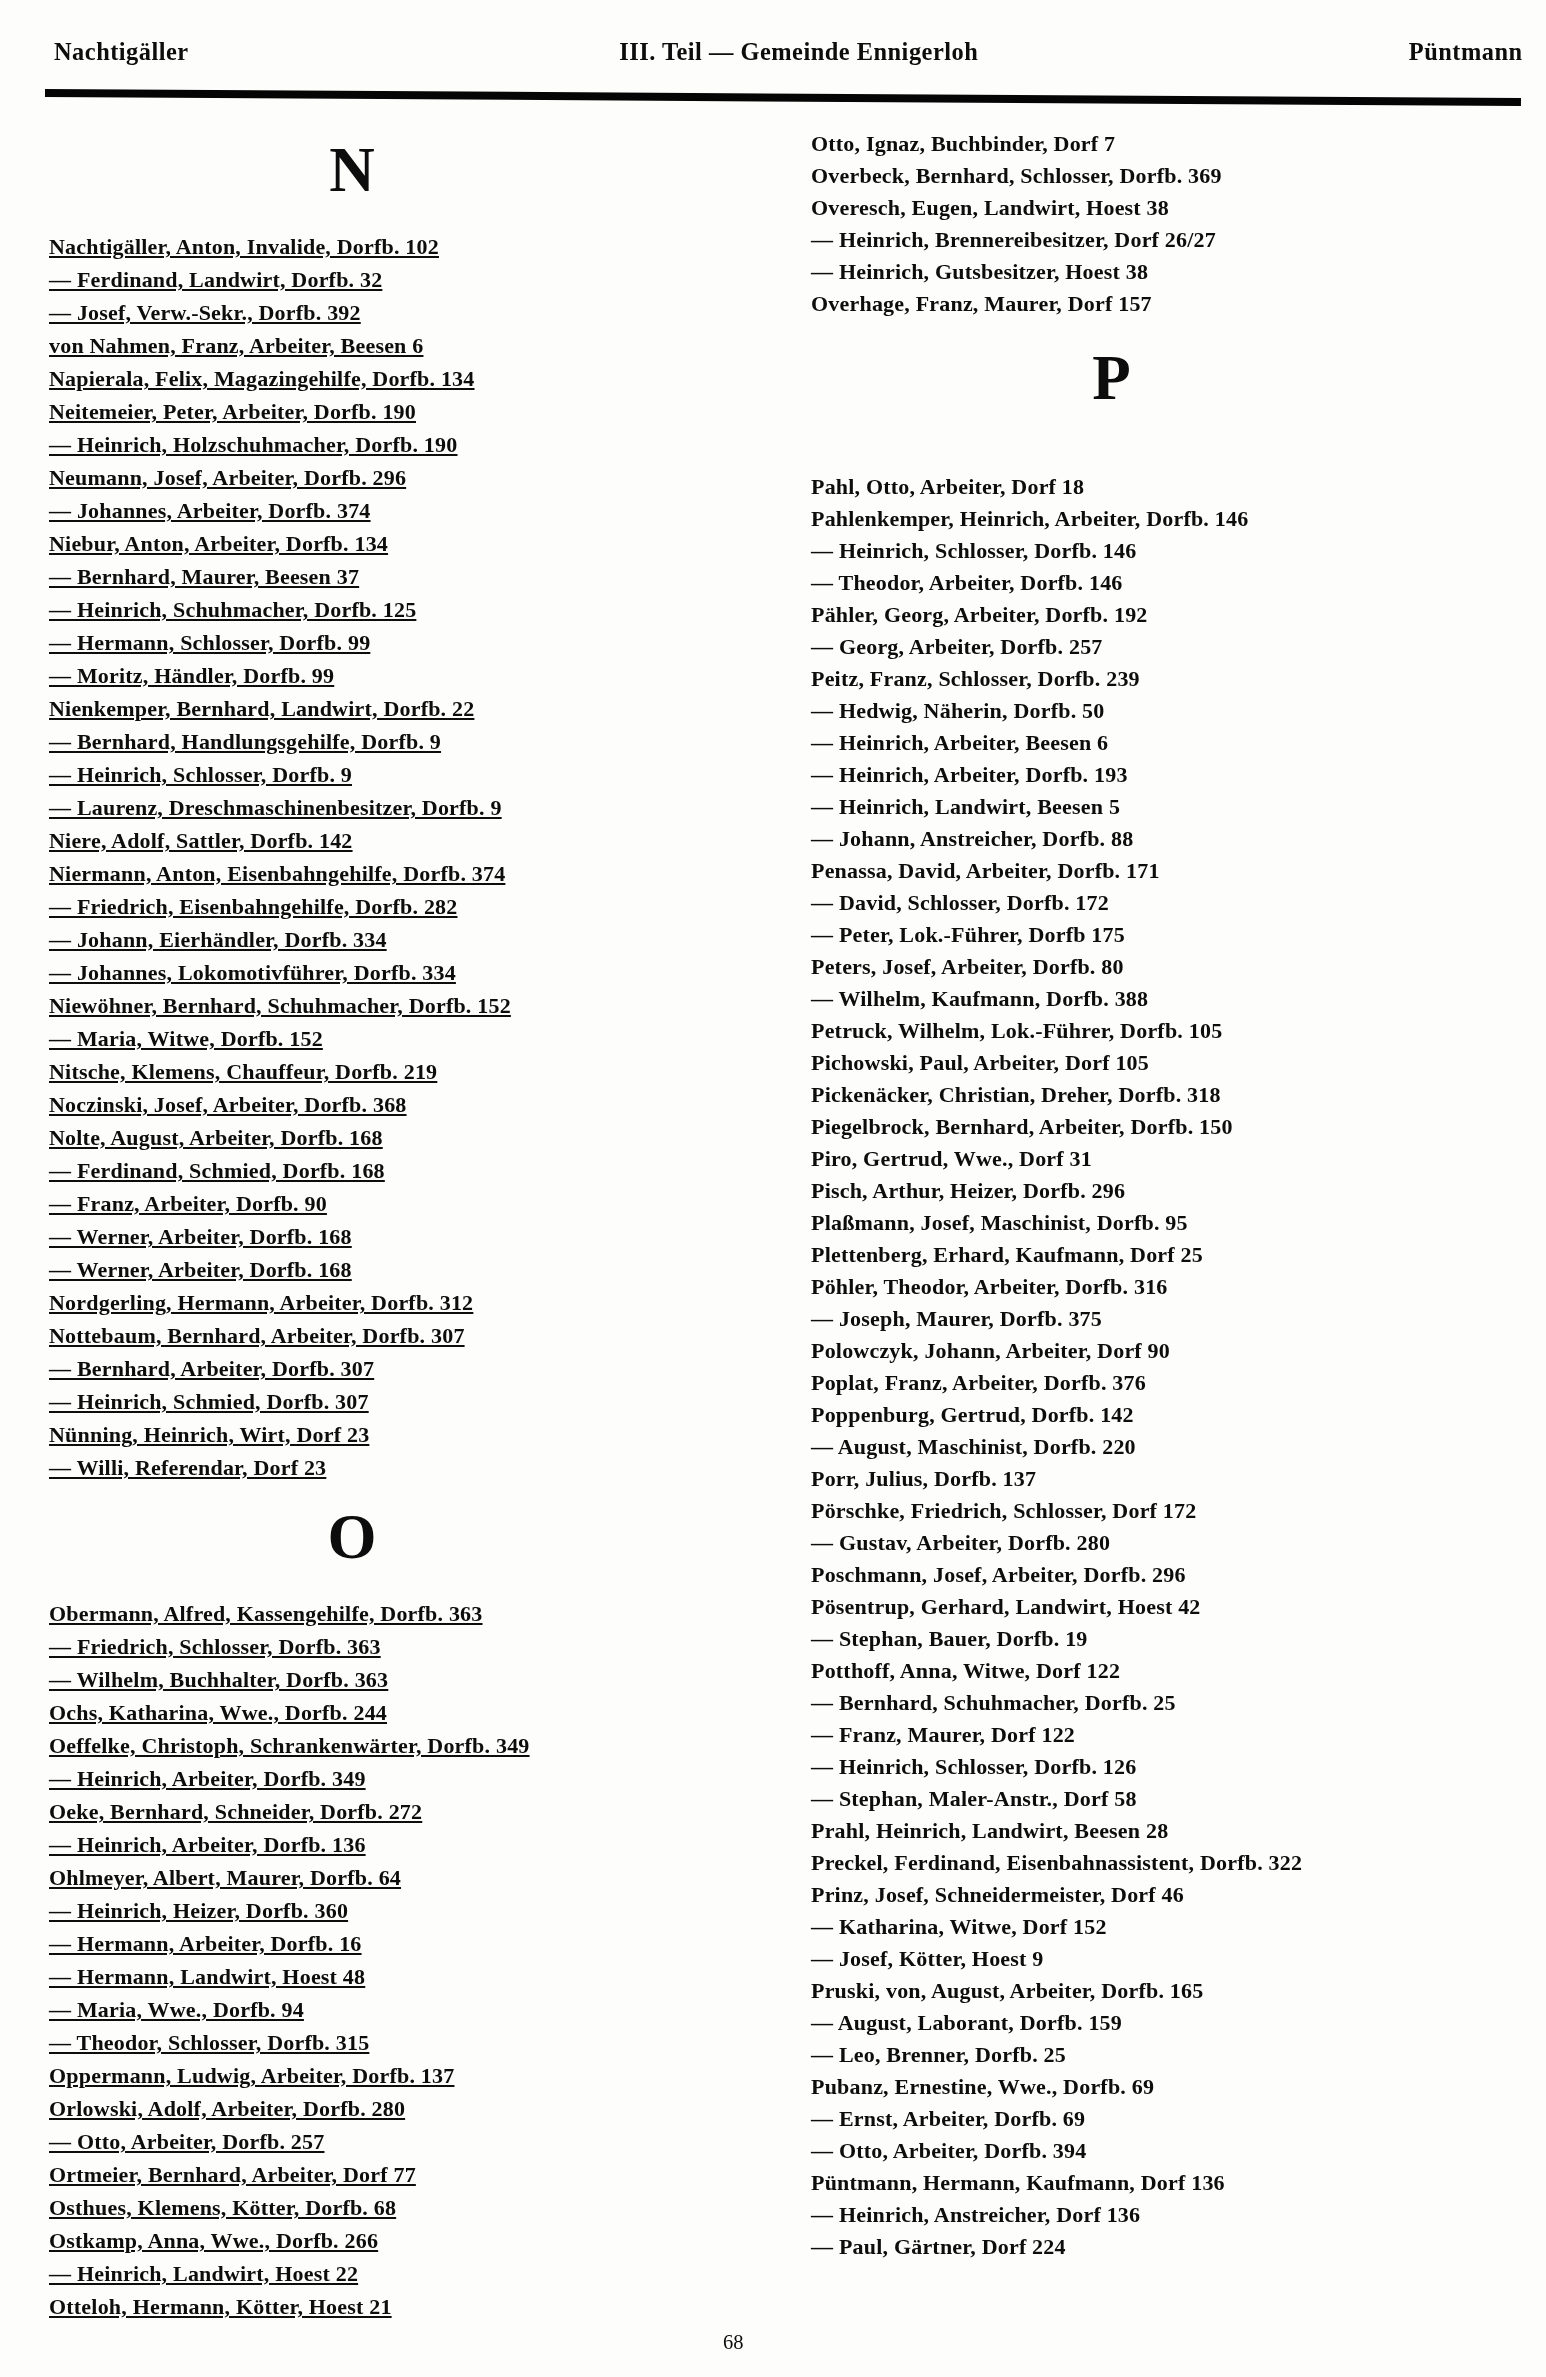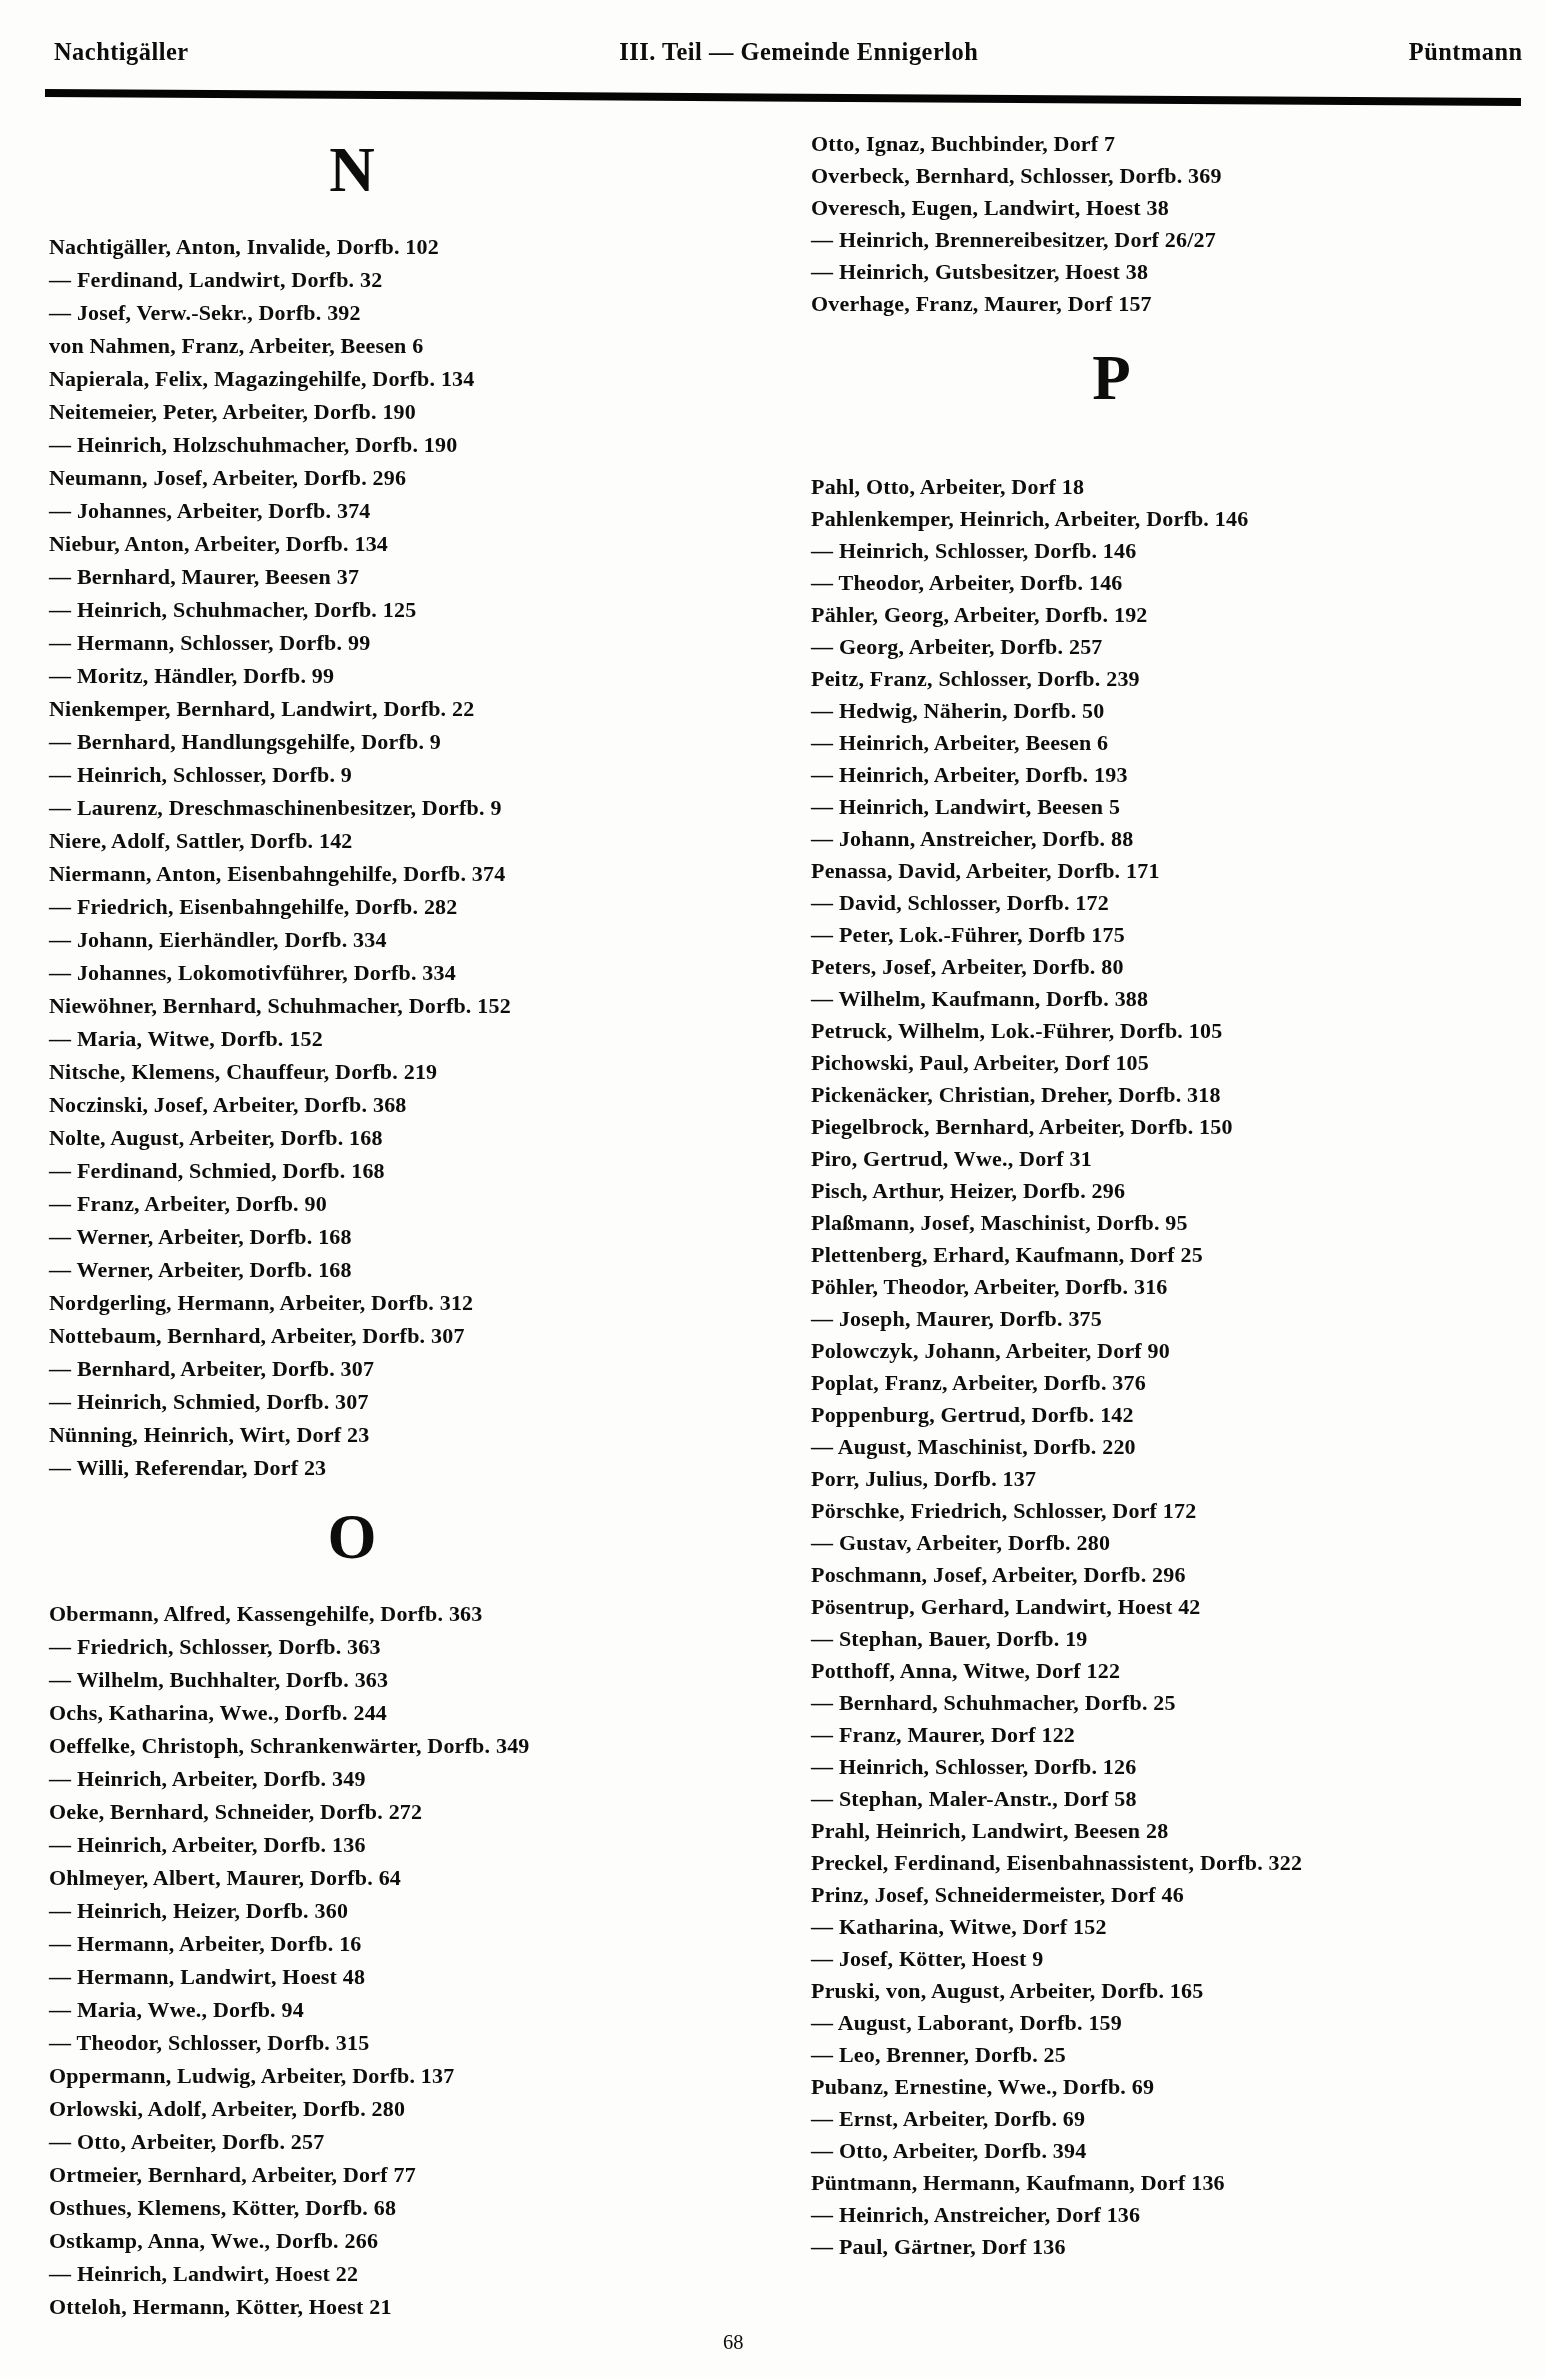--- a/index.html
+++ b/index.html
@@ -51,21 +51,21 @@
     line-height: 1;
     margin: 22px 0 28px 0;
     padding-right: 117px;
   }
   .col-right .section-letter { margin: 27px 0 61px 0; }
   .entry {
     font-size: 22px;
     letter-spacing: 0.2px;
     white-space: nowrap;
   }
-  .col-left  .entry { line-height: 33px; }
+  .col-left  .entry { line-height: 33px; text-decoration: underline; }
   .col-right .entry { line-height: 32px; }
   .page-number {
     position: absolute;
     top: 2331px;
     left: 723px;
     font-size: 20.5px;
     font-weight: normal;
   }
 </style>
 </head>
@@ -202,20 +202,20 @@
         <div class="entry entry-cont">— Katharina, Witwe, Dorf 152</div>
         <div class="entry entry-cont">— Josef, Kötter, Hoest 9</div>
         <div class="entry">Pruski, von, August, Arbeiter, Dorfb. 165</div>
         <div class="entry entry-cont">— August, Laborant, Dorfb. 159</div>
         <div class="entry entry-cont">— Leo, Brenner, Dorfb. 25</div>
         <div class="entry">Pubanz, Ernestine, Wwe., Dorfb. 69</div>
         <div class="entry entry-cont">— Ernst, Arbeiter, Dorfb. 69</div>
         <div class="entry entry-cont">— Otto, Arbeiter, Dorfb. 394</div>
         <div class="entry">Püntmann, Hermann, Kaufmann, Dorf 136</div>
         <div class="entry entry-cont">— Heinrich, Anstreicher, Dorf 136</div>
-        <div class="entry entry-cont">— Paul, Gärtner, Dorf 136</div>
+        <div class="entry entry-cont">— Paul, Gärtner, Dorf 224</div>
       </section>
   </div>
 
   <div class="page-number">68</div>
 
 </div>
 
 
 </body></html>

